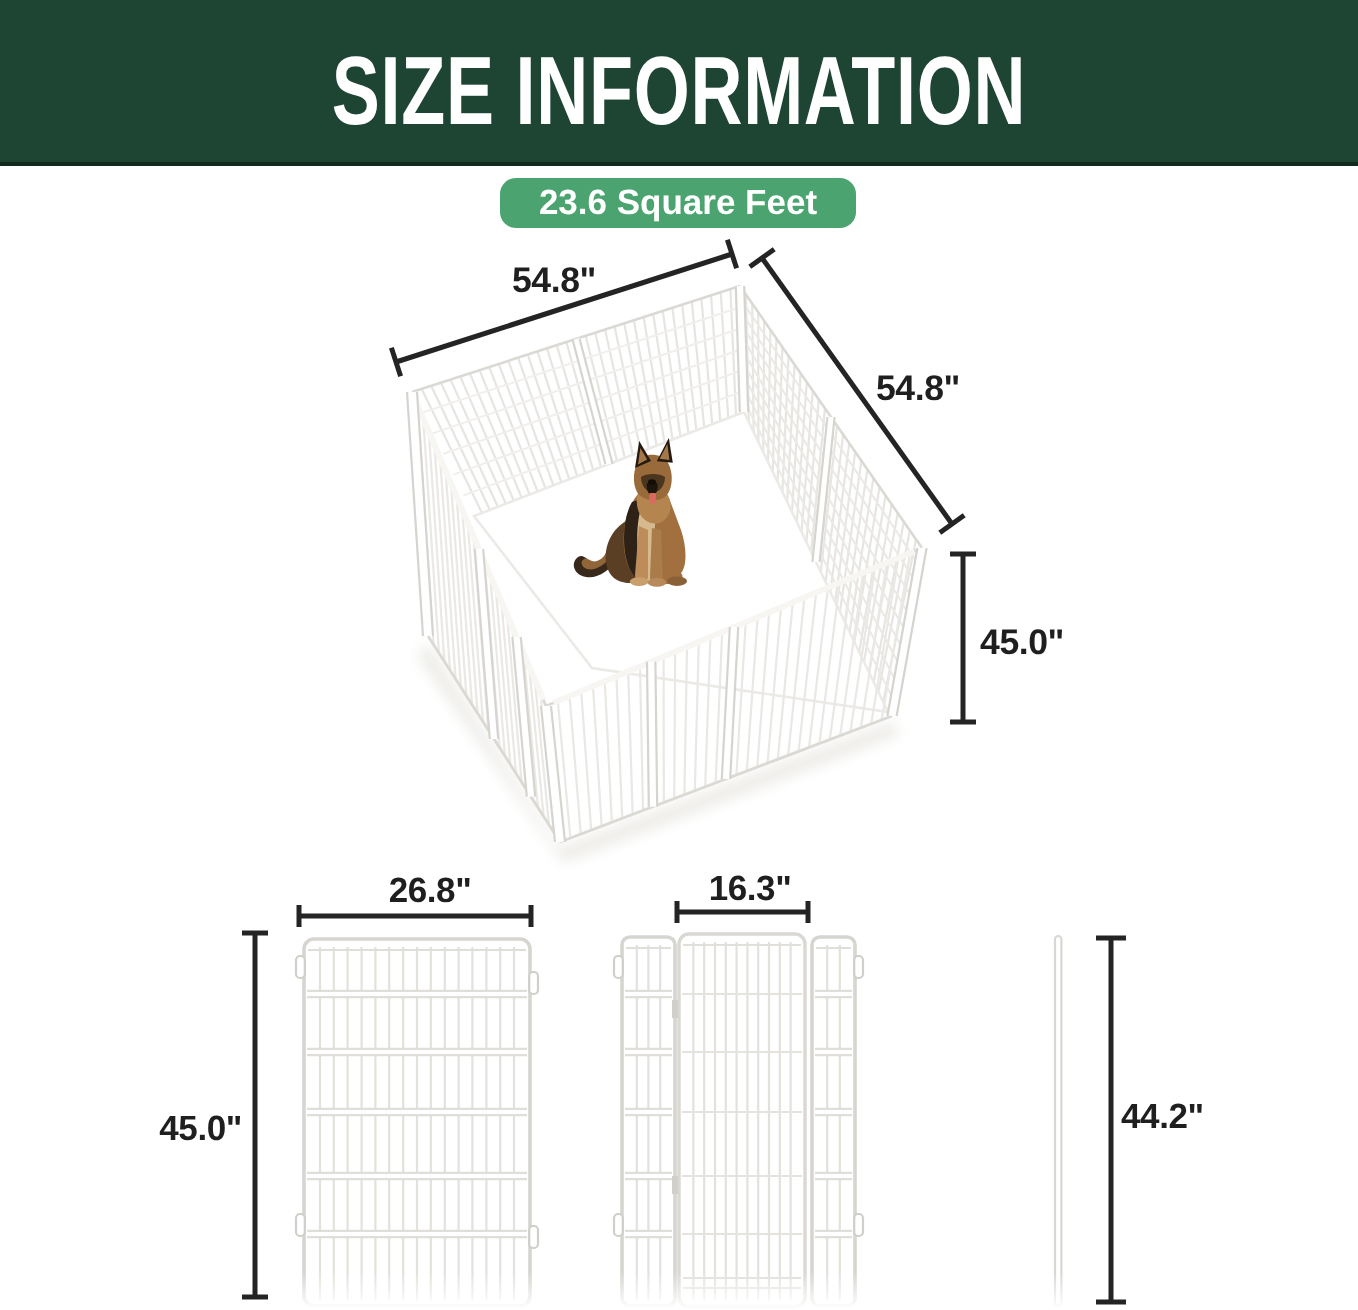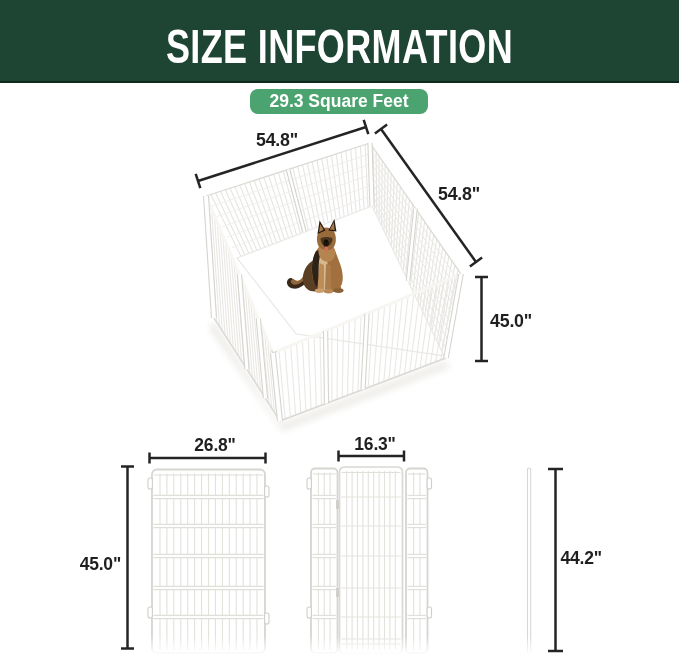--- a/index.html
+++ b/index.html
@@ -17,21 +17,21 @@
   .dimb { font-family:"Liberation Sans", sans-serif; font-weight:bold; font-size:17.5px; fill:#1f1f1f; letter-spacing:-0.2px; }
 </style>
 </head>
 <body>
 <div id="page">
 
 <div id="hdr"></div>
 
 <div id="title">SIZE INFORMATION</div>
 
-<div id="pill">29.3 Square Feet</div>
+<div id="pill">23.6 Square Feet</div>
 <svg width="679" height="655" viewBox="0 0 679 655" style="position:absolute;left:0;top:0;">
 
 <defs>
         <filter id="soft" x="-30%" y="-30%" width="160%" height="160%">
           <feGaussianBlur stdDeviation="3.5"></feGaussianBlur>
         </filter>
       </defs>
 <polygon points="214,322 280,424 446,361 450,367 282,431 209,328" fill="#ebeae6" filter="url(#soft)"></polygon>
 
 <g>

